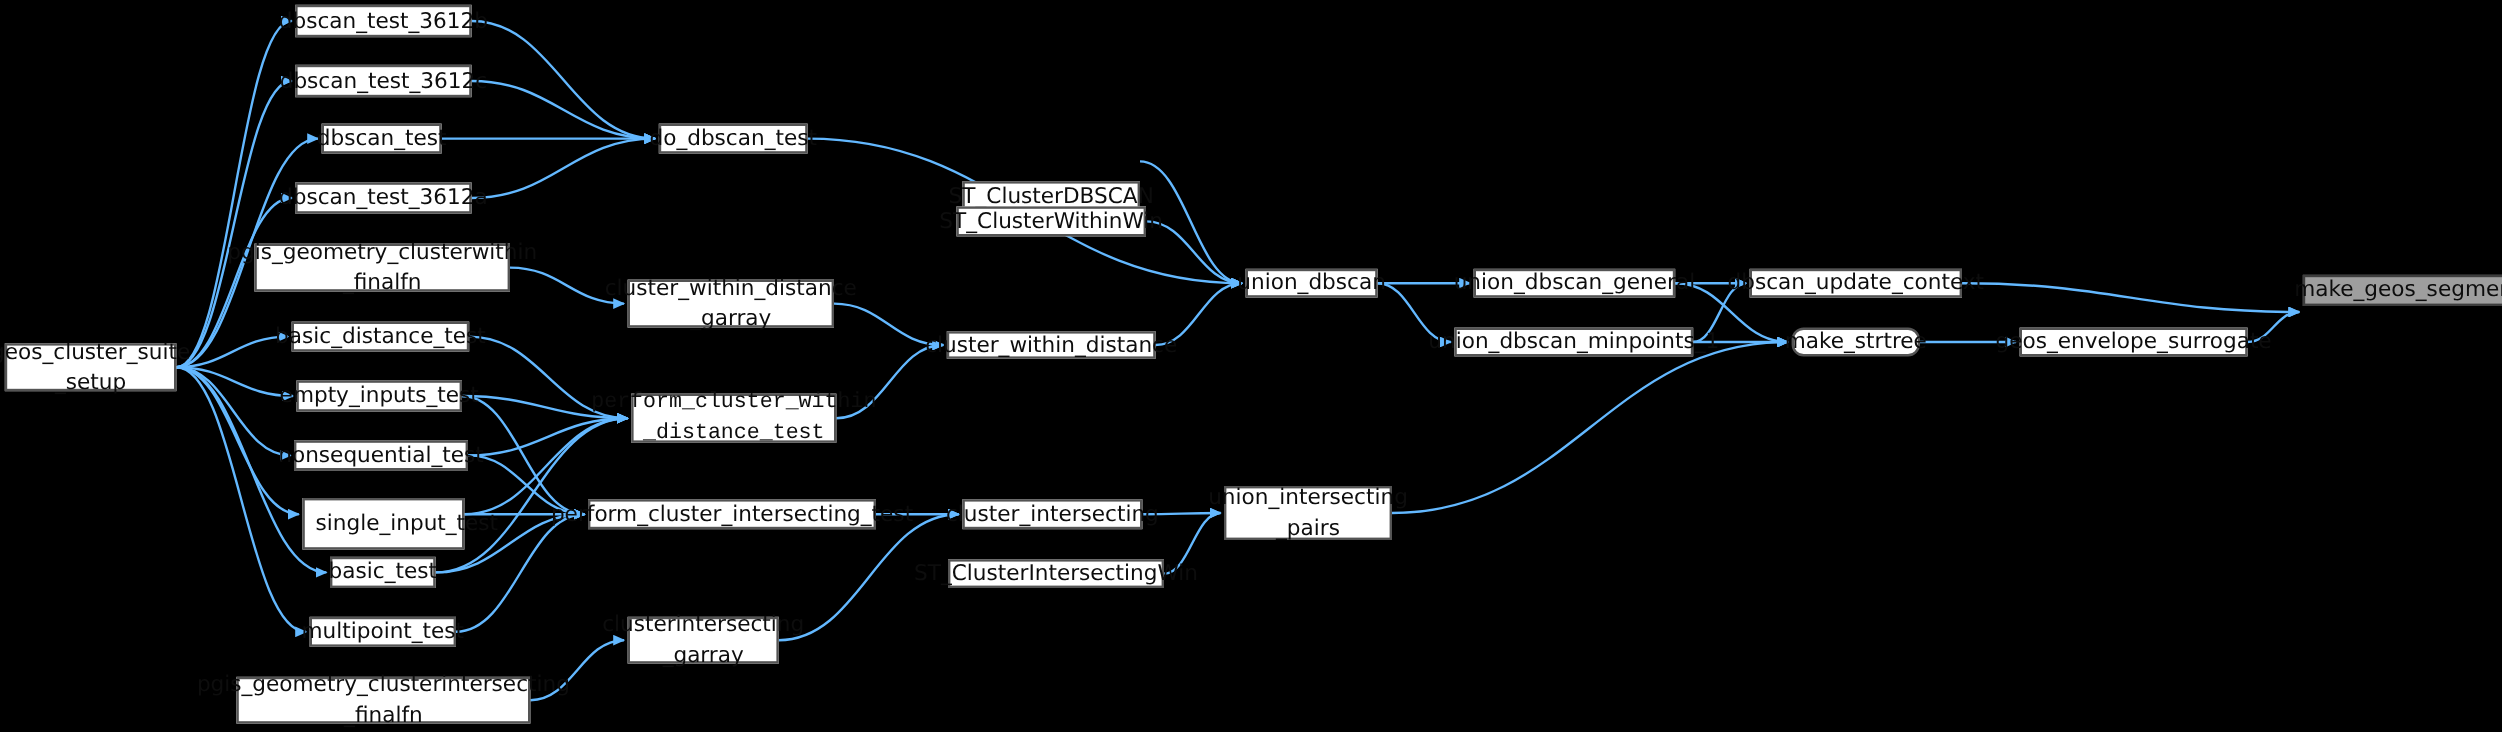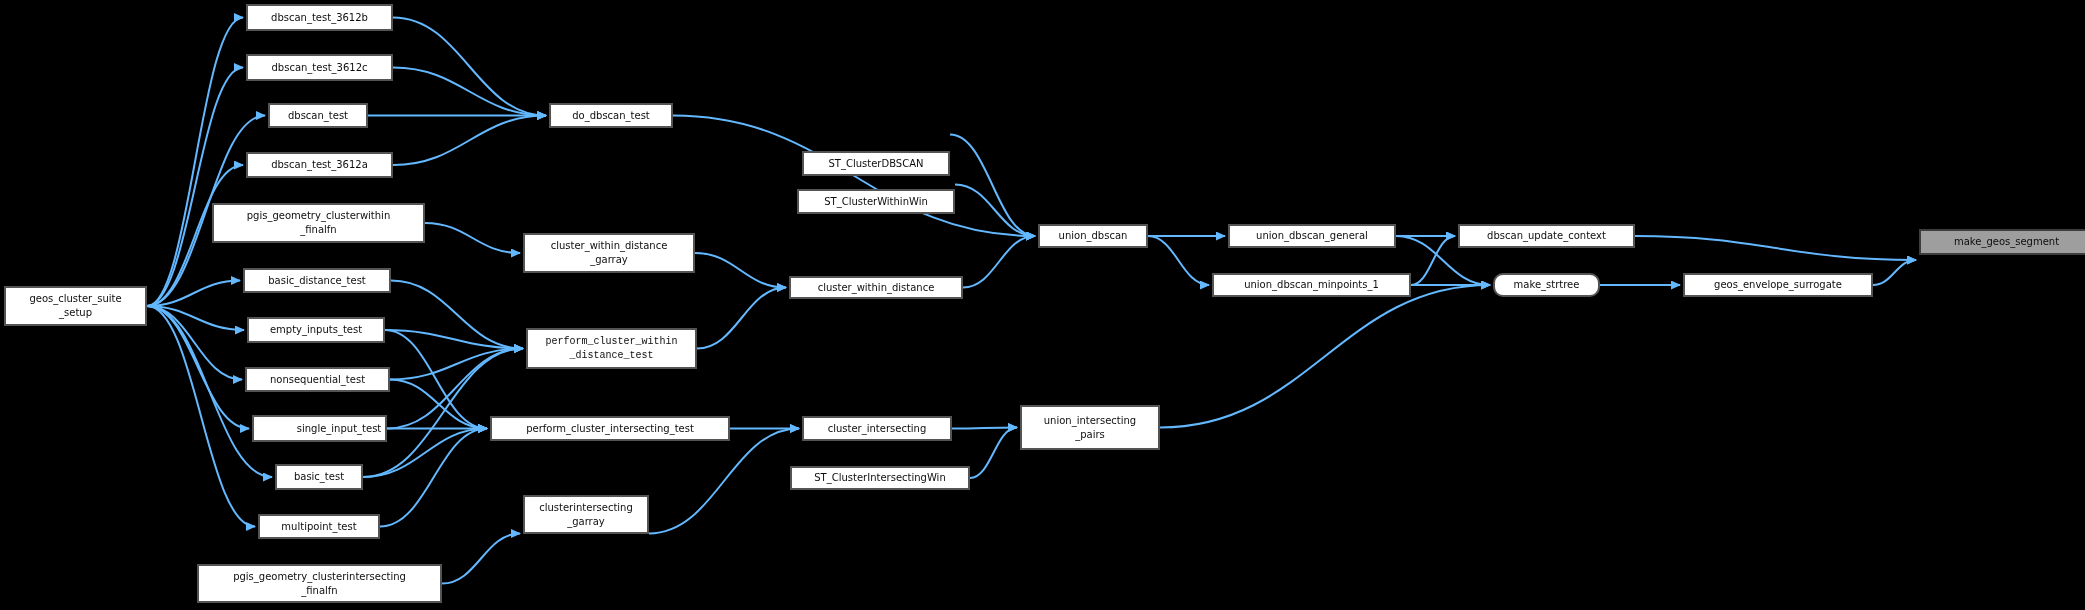--- a/index.html
+++ b/index.html
@@ -20,21 +20,21 @@
     left: 0; top: 0;
     width: 2085px;
     height: 610px;
   }
   .node {
     position: absolute;
     box-sizing: border-box;
     background: #ffffff;
     border: 2px solid #545454;
     color: #0d0d0d;
-    font-size: 10px;
+    font-size: 18px;
     line-height: 1.4;
     display: flex;
     align-items: center;
     justify-content: center;
     text-align: center;
     white-space: pre-line;
     cursor: pointer;
   }
   .node.highlight {
     background: #9e9e9e;
@@ -104,35 +104,35 @@
 _setup</div>
       <div class="node" style="left: 246px; top: 4px; width: 147px; height: 27px;">dbscan_test_3612b</div>
       <div class="node" style="left: 246px; top: 54px; width: 147px; height: 27px;">dbscan_test_3612c</div>
       <div class="node" style="left: 268px; top: 103px; width: 100px; height: 25px;">dbscan_test</div>
       <div class="node" style="left: 246px; top: 152px; width: 147px; height: 26px;">dbscan_test_3612a</div>
       <div class="node" style="left: 212px; top: 203px; width: 213px; height: 40px;">pgis_geometry_clusterwithin
 _finalfn</div>
       <div class="node" style="left: 243px; top: 268px; width: 148px; height: 25px;">basic_distance_test</div>
       <div class="node" style="left: 247px; top: 317px; width: 138px; height: 26px;">empty_inputs_test</div>
       <div class="node" style="left: 245px; top: 367px; width: 145px; height: 25px;">nonsequential_test</div>
-      <div class="node" style="left: 252px; top: 415px; width: 135px; height: 27px; padding-left: 39px;">single_input_test</div>
+      <div class="node" style="left: 252px; top: 415px; width: 135px; height: 43px; padding-left: 39px;">single_input_test</div>
       <div class="node" style="left: 275px; top: 464px; width: 88px; height: 26px;">basic_test</div>
       <div class="node" style="left: 258px; top: 514px; width: 122px; height: 25px;">multipoint_test</div>
       <div class="node" style="left: 197px; top: 564px; width: 245px; height: 39px;">pgis_geometry_clusterintersecting
 _finalfn</div>
       <div class="node" style="left: 549px; top: 103px; width: 124px; height: 25px;">do_dbscan_test</div>
       <div class="node" style="left: 523px; top: 233px; width: 172px; height: 40px;">cluster_within_distance
 _garray</div>
       <div class="node" style="left: 526px; top: 328px; width: 171px; height: 41px; font-family: Liberation Mono, monospace;">perform_cluster_within
 _distance_test</div>
       <div class="node" style="left: 490px; top: 416px; width: 240px; height: 25px;">perform_cluster_intersecting_test</div>
-      <div class="node" style="left: 523px; top: 495px; width: 126px; height: 39px;">clusterintersecting
+      <div class="node" style="left: 523px; top: 514px; width: 126px; height: 39px;">clusterintersecting
 _garray</div>
       <div class="node" style="left: 802px; top: 122px; width: 148px; height: 25px; margin-top: 29px;">ST_ClusterDBSCAN</div>
-      <div class="node" style="left: 797px; top: 172px; width: 158px; height: 25px; margin-top: 17px;">ST_ClusterWithinWin</div>
+      <div class="node" style="left: 797px; top: 172px; width: 158px; height: 25px;">ST_ClusterWithinWin</div>
       <div class="node" style="left: 789px; top: 276px; width: 174px; height: 23px;">cluster_within_distance</div>
       <div class="node" style="left: 802px; top: 416px; width: 150px; height: 25px;">cluster_intersecting</div>
       <div class="node" style="left: 790px; top: 466px; width: 180px; height: 24px;">ST_ClusterIntersectingWin</div>
       <div class="node" style="left: 1020px; top: 405px; width: 140px; height: 45px;">union_intersecting
 _pairs</div>
       <div class="node" style="left: 1038px; top: 224px; width: 110px; height: 24px;">union_dbscan</div>
       <div class="node" style="left: 1228px; top: 224px; width: 168px; height: 24px;">union_dbscan_general</div>
       <div class="node" style="left: 1212px; top: 273px; width: 199px; height: 24px;">union_dbscan_minpoints_1</div>
       <div class="node" style="left: 1458px; top: 224px; width: 177px; height: 24px;">dbscan_update_context</div>
       <div class="node" style="left: 1493px; top: 273px; width: 107px; height: 24px; border-radius: 10px;">make_strtree</div>

